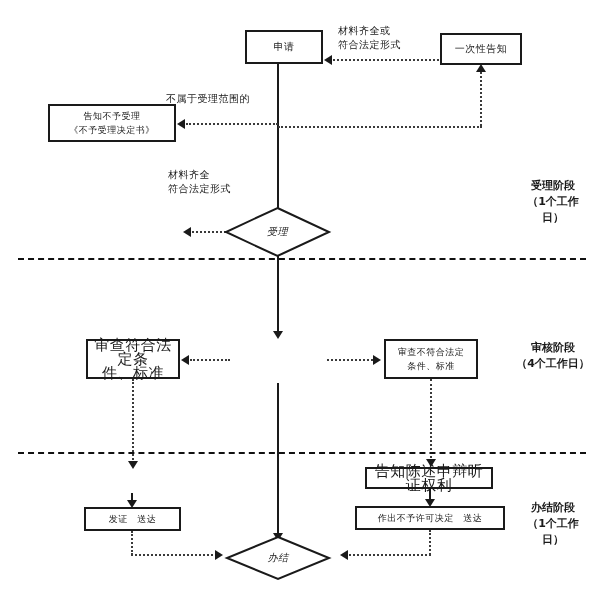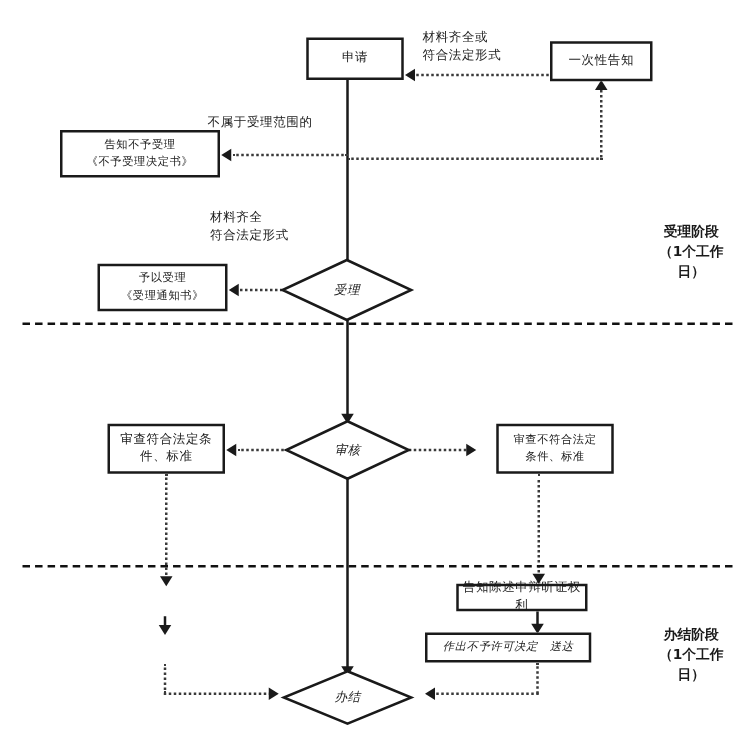--- a/index.html
+++ b/index.html
@@ -174,89 +174,84 @@
 
   <div class="arrow arrow-down" style="left:273px; top:213px;"></div>
 
   <div class="diamond" style="left:225px; top:207px; width:105px; height:50px;">
     <svg width="105" height="50" viewBox="0 0 105 50">
       <polygon points="52.5,1 104,25 52.5,49 1,25" fill="#ffffff" stroke="#1a1a1a" stroke-width="2"></polygon>
     </svg>
     <div class="dlabel">受理</div>
   </div>
 
-  <div class="node" style="left:78px; top:211px; width:104px; height:38px; font-size:9px;">
-    <span style="white-space:pre-line;">予以受理
-《受理通知书》</span>
-  </div>
 
   <div class="ln dot-h" style="left:192px; top:231px; width:34px;"></div>
   <div class="arrow arrow-left" style="left:183px; top:227px;"></div>
 
   <div class="stage-label" style="left:512px; top:178px; width:82px;">受理阶段
 （1个工作
 日）</div>
 
   <div class="separator" style="top:258px;"></div>
 
   <div class="ln solid-v" style="left:277px; top:256px; height:78px;"></div>
   <div class="arrow arrow-down" style="left:273px; top:331px;"></div>
 
-  <div class="diamond" style="left:228px; top:336px; width:100px; height:48px;">
-    <svg width="100" height="48" viewBox="0 0 100 48">
-      <polygon points="50,1 99,24 50,47 1,24" fill="#ffffff" stroke="#1a1a1a" stroke-width="2"></polygon>
-    </svg>
-    <div class="dlabel">审核</div>
-  </div>
-
-  <div class="node" style="left:86px; top:339px; width:94px; height:40px; font-size:10px;">
+
+  <div class="node" style="left:86px; top:339px; width:94px; height:40px; font-size:15px;">
     <span style="white-space:pre-line;">审查符合法定条
 件、标准</span>
   </div>
 
   <div class="ln dot-h" style="left:190px; top:359px; width:40px;"></div>
   <div class="arrow arrow-left" style="left:181px; top:355px;"></div>
 
-  <div class="node" style="left:397px; top:339px; width:94px; height:40px; font-size:9px;">
+  <div class="node" style="left:384px; top:339px; width:94px; height:40px; font-size:9px;">
     <span style="white-space:pre-line;">审查不符合法定
 条件、标准</span>
   </div>
 
   <div class="ln dot-h" style="left:327px; top:359px; width:46px;"></div>
   <div class="arrow arrow-right" style="left:373px; top:355px;"></div>
 
+  <div class="stage-label" style="left:505px; top:340px; width:96px;">审核阶段
+（4个工作日）</div>
 
   <div class="separator" style="top:452px;"></div>
 
   <div class="ln dot-v" style="left:132px; top:379px; height:85px;"></div>
   <div class="arrow arrow-down" style="left:128px; top:461px;"></div>
 
 
   <div class="ln solid-v" style="left:131px; top:493px; height:12px;"></div>
   <div class="arrow arrow-down" style="left:127px; top:500px;"></div>
 
+  <div class="node" style="left:84px; top:507px; width:97px; height:24px; font-size:9px;">
+    <span>发证　送达</span>
+  </div>
 
   <div class="ln dot-v" style="left:131px; top:531px; height:24px;"></div>
   <div class="ln dot-h" style="left:131px; top:554px; width:86px;"></div>
   <div class="arrow arrow-right" style="left:215px; top:550px;"></div>
 
   <div class="ln solid-v" style="left:277px; top:383px; height:153px;"></div>
   <div class="arrow arrow-down" style="left:273px; top:533px;"></div>
 
   <div class="ln dot-v" style="left:430px; top:379px; height:83px;"></div>
   <div class="arrow arrow-down" style="left:426px; top:459px;"></div>
 
-  <div class="node" style="left:365px; top:467px; width:105px; height:22px; font-size:10px;">
+  <div class="node" style="left:365px; top:467px; width:128px; height:22px; font-size:15px;">
     <span>告知陈述申辩听证权利</span>
   </div>
 
   <div class="ln solid-v" style="left:429px; top:489px; height:14px;"></div>
   <div class="arrow arrow-down" style="left:425px; top:499px;"></div>
 
-  <div class="node" style="left:340px; top:506px; width:133px; height:24px; font-size:9px;font-style:italic;">
+  <div class="node" style="left:355px; top:506px; width:150px; height:24px; font-size:9px;">
     <span>作出不予许可决定　送达</span>
   </div>
 
   <div class="ln dot-v" style="left:429px; top:530px; height:25px;"></div>
   <div class="ln dot-h" style="left:349px; top:554px; width:82px;"></div>
   <div class="arrow arrow-left" style="left:340px; top:550px;"></div>
 
   <div class="diamond" style="left:226px; top:536px; width:104px; height:44px;">
     <svg width="104" height="44" viewBox="0 0 104 44">
       <polygon points="52,1 103,22 52,43 1,22" fill="#ffffff" stroke="#1a1a1a" stroke-width="2"></polygon>

